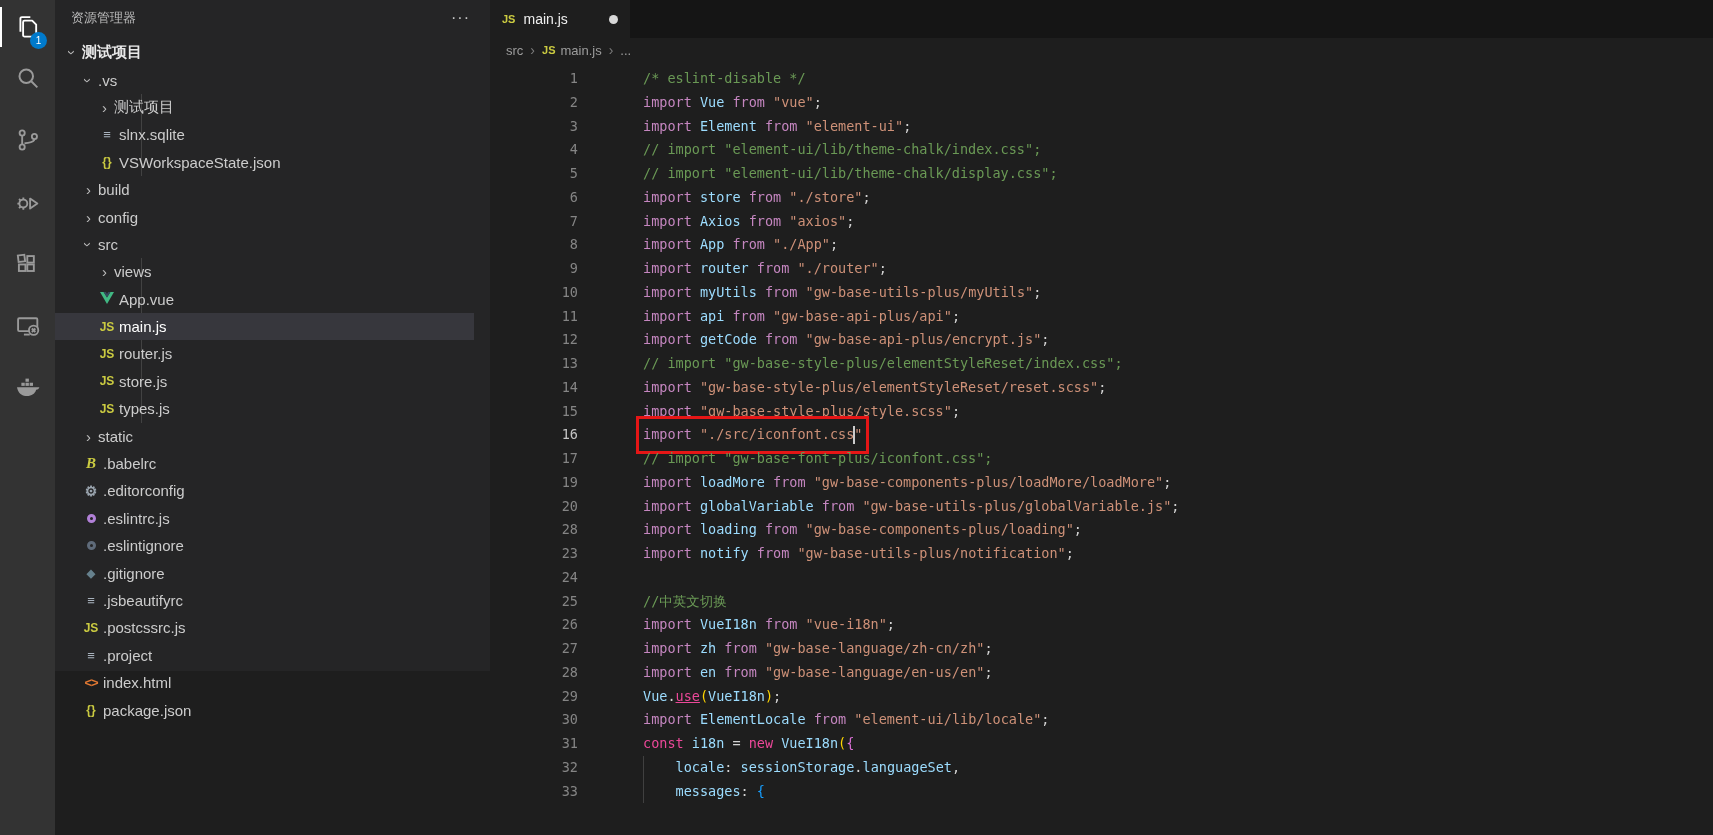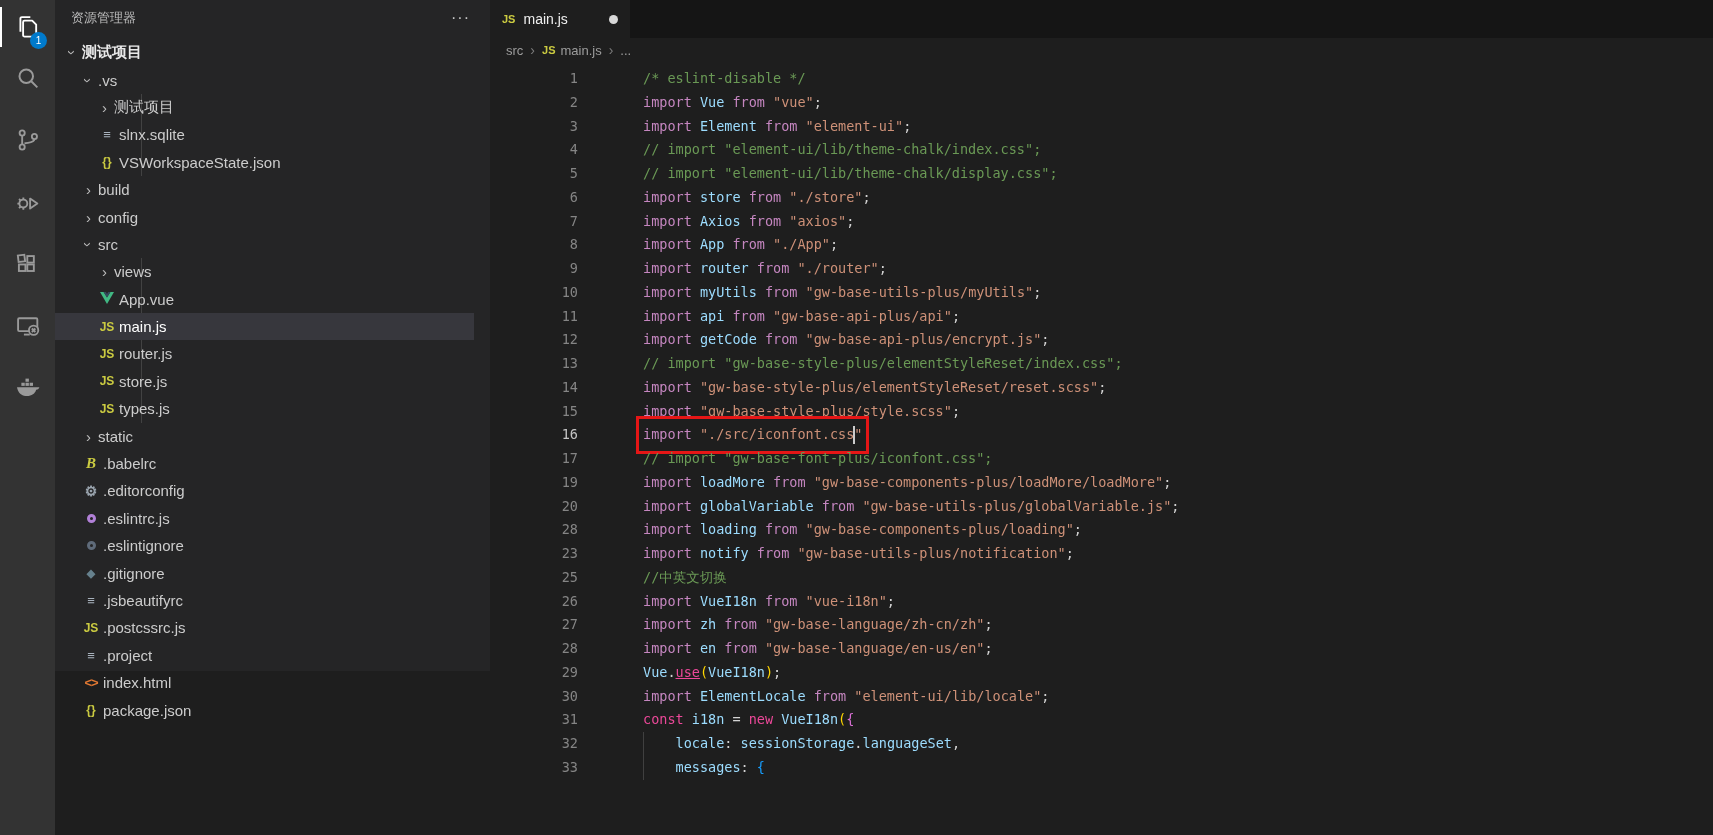--- a/index.html
+++ b/index.html
@@ -271,20 +271,21 @@
         <div class="cl"><span class="ln">12</span><span class="ct"><span class="tk-k">import </span><span class="tk-i">getCode </span><span class="tk-k">from </span><span class="tk-s">"gw-base-api-plus/encrypt.js"</span><span class="tk-p">;</span></span></div>
         <div class="cl"><span class="ln">13</span><span class="ct"><span class="tk-c">// import "gw-base-style-plus/elementStyleReset/index.css";</span></span></div>
         <div class="cl"><span class="ln">14</span><span class="ct"><span class="tk-k">import </span><span class="tk-s">"gw-base-style-plus/elementStyleReset/reset.scss"</span><span class="tk-p">;</span></span></div>
         <div class="cl"><span class="ln">15</span><span class="ct"><span class="tk-k">import </span><span class="tk-s">"gw-base-style-plus/style.scss"</span><span class="tk-p">;</span></span></div>
         <div class="cl"><span class="ln active">16</span><span class="ct"><span class="boxed"><span class="tk-k">import </span><span class="tk-s">"./src/iconfont.css</span><span class="cursor"></span><span class="tk-s">"</span></span></span></div>
         <div class="cl"><span class="ln">17</span><span class="ct"><span class="tk-c">// import "gw-base-font-plus/iconfont.css";</span></span></div>
         <div class="cl"><span class="ln">19</span><span class="ct"><span class="tk-k">import </span><span class="tk-i">loadMore </span><span class="tk-k">from </span><span class="tk-s">"gw-base-components-plus/loadMore/loadMore"</span><span class="tk-p">;</span></span></div>
         <div class="cl"><span class="ln">20</span><span class="ct"><span class="tk-k">import </span><span class="tk-i">globalVariable </span><span class="tk-k">from </span><span class="tk-s">"gw-base-utils-plus/globalVariable.js"</span><span class="tk-p">;</span></span></div>
         <div class="cl"><span class="ln">28</span><span class="ct"><span class="tk-k">import </span><span class="tk-i">loading </span><span class="tk-k">from </span><span class="tk-s">"gw-base-components-plus/loading"</span><span class="tk-p">;</span></span></div>
         <div class="cl"><span class="ln">23</span><span class="ct"><span class="tk-k">import </span><span class="tk-i">notify </span><span class="tk-k">from </span><span class="tk-s">"gw-base-utils-plus/notification"</span><span class="tk-p">;</span></span></div>
+        <div class="cl"><span class="ln">24</span><span class="ct"></span></div>
         <div class="cl"><span class="ln">25</span><span class="ct"><span class="tk-c">//中英文切换</span></span></div>
         <div class="cl"><span class="ln">26</span><span class="ct"><span class="tk-k">import </span><span class="tk-i">VueI18n </span><span class="tk-k">from </span><span class="tk-s">"vue-i18n"</span><span class="tk-p">;</span></span></div>
         <div class="cl"><span class="ln">27</span><span class="ct"><span class="tk-k">import </span><span class="tk-i">zh </span><span class="tk-k">from </span><span class="tk-s">"gw-base-language/zh-cn/zh"</span><span class="tk-p">;</span></span></div>
         <div class="cl"><span class="ln">28</span><span class="ct"><span class="tk-k">import </span><span class="tk-i">en </span><span class="tk-k">from </span><span class="tk-s">"gw-base-language/en-us/en"</span><span class="tk-p">;</span></span></div>
         <div class="cl"><span class="ln">29</span><span class="ct"><span class="tk-i">Vue</span><span class="tk-p">.</span><span class="tk-f">use</span><span class="tk-g">(</span><span class="tk-i">VueI18n</span><span class="tk-g">)</span><span class="tk-p">;</span></span></div>
         <div class="cl"><span class="ln">30</span><span class="ct"><span class="tk-k">import </span><span class="tk-i">ElementLocale </span><span class="tk-k">from </span><span class="tk-s">"element-ui/lib/locale"</span><span class="tk-p">;</span></span></div>
         <div class="cl"><span class="ln">31</span><span class="ct"><span class="tk-d">const </span><span class="tk-i">i18n </span><span class="tk-p">= </span><span class="tk-d">new </span><span class="tk-i">VueI18n</span><span class="tk-g">(</span><span class="tk-u">{</span></span></div>
         <div class="cl"><span class="ln">32</span><span class="ct"><span class="ig"></span><span class="tk-p">    </span><span class="tk-i">locale</span><span class="tk-p">: </span><span class="tk-i">sessionStorage</span><span class="tk-p">.</span><span class="tk-i">languageSet</span><span class="tk-p">,</span></span></div>
         <div class="cl"><span class="ln">33</span><span class="ct"><span class="ig"></span><span class="tk-p">    </span><span class="tk-i">messages</span><span class="tk-p">: </span><span class="tk-b">{</span></span></div>
       </div>

